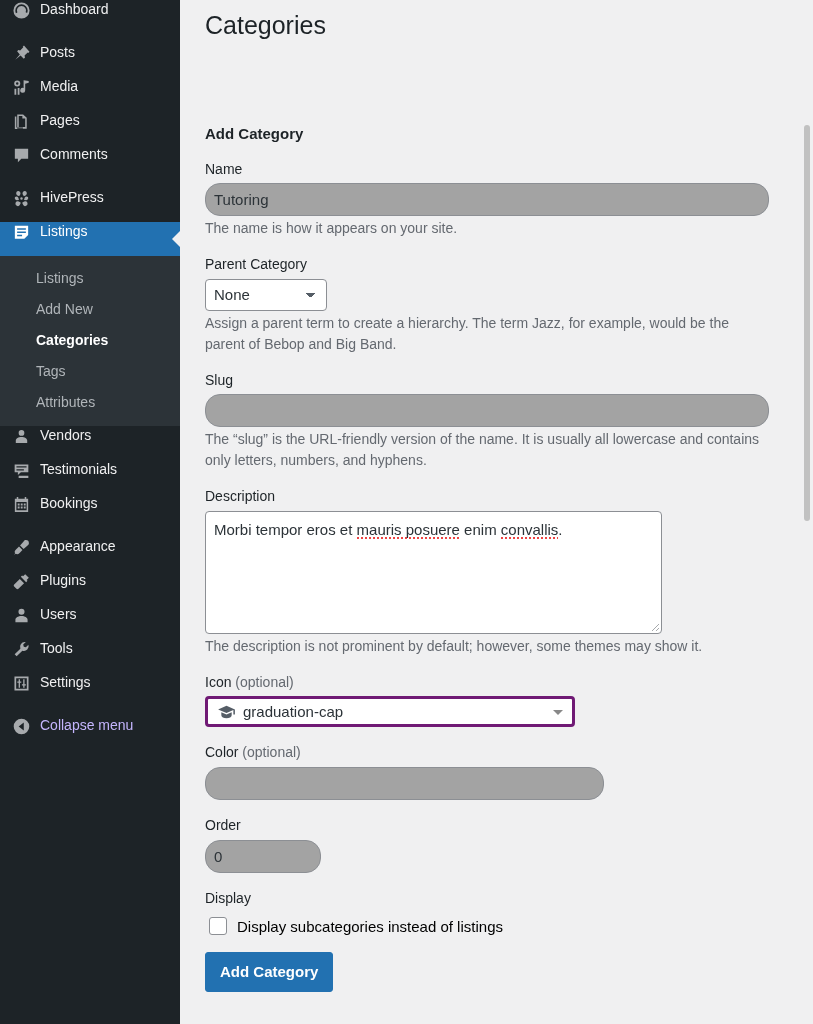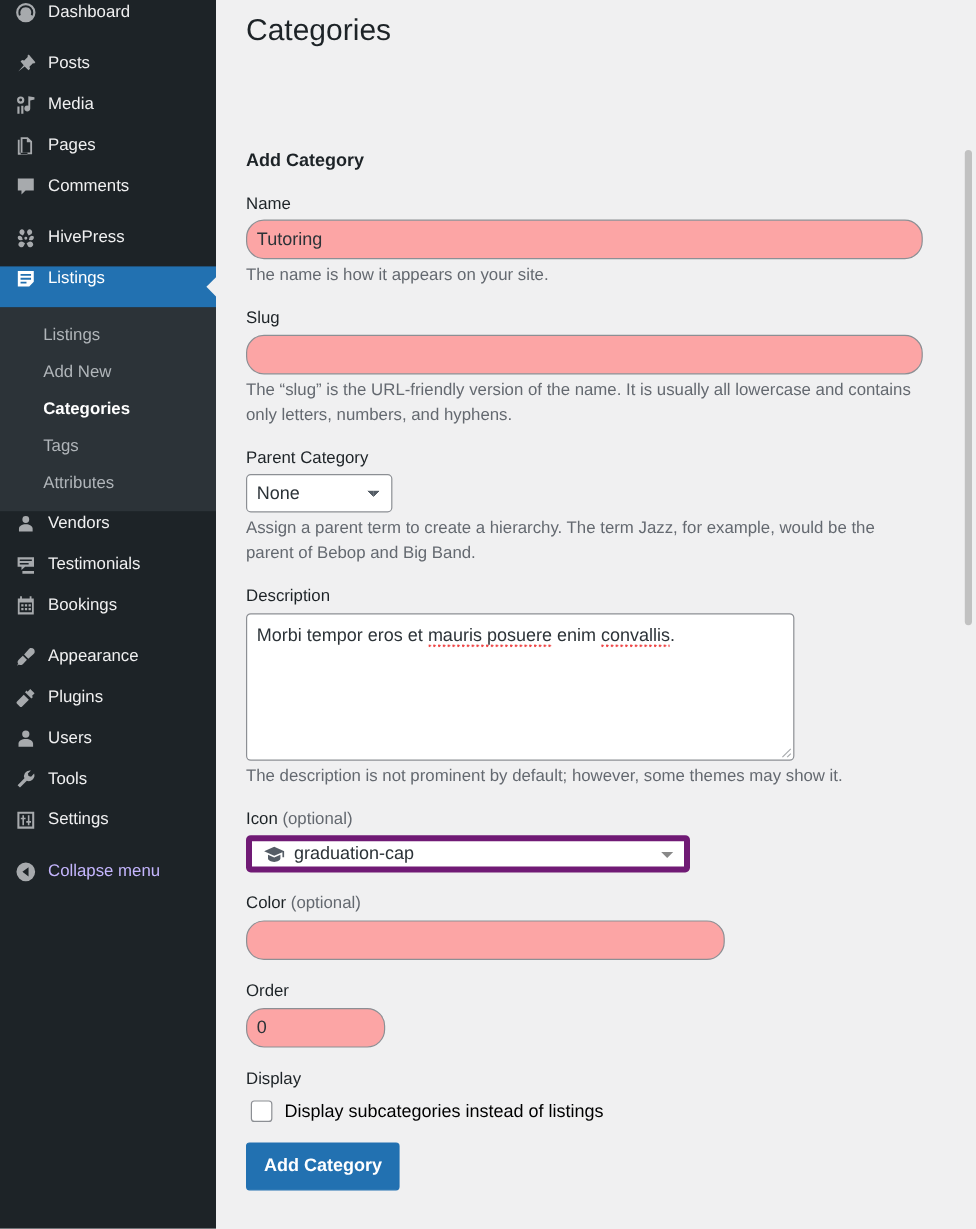--- a/index.html
+++ b/index.html
@@ -117,21 +117,21 @@
     line-height: 1.4;
     padding-bottom: 4px;
   }
   .fl .opt { color: #646970; font-weight: 400; }
 
   input.txt, textarea.txt {
     display: block;
     font-family: "Liberation Sans", sans-serif;
     font-size: 15px;
     color: #2c3338;
-    background: #fca5a5;
+    background: #a3a3a3;
     border: 1px solid #8c8f94;
     border-radius: 15px;
     padding: 6px 8px;
     box-shadow: 0 0 0 transparent;
     outline: none;
     margin: 0;
   }
   input.txt { width: 564px; height: 33px; line-height: 19px; }
   input.txt.w-color { width: 399px; }
   input.txt.w-order { width: 116px; }
@@ -167,21 +167,21 @@
     background-size: 5px 5px, 5px 5px;
     background-repeat: no-repeat;
   }
 
   
   .select2 {
     position: relative;
     width: 370px;
     height: 31px;
     background: #fff;
-    border: 5px solid #701a75;
+    border: 3px solid #701a75;
     border-radius: 4px;
     display: flex;
     align-items: center;
     padding: 0 26px 0 10px;
     cursor: pointer;
     font-size: 15px;
     color: #2c3338;
   }
   .select2 .s2-ico {
     width: 17px; height: 14px;
@@ -435,32 +435,32 @@
 
         
         <div class="form-field">
           <label class="fl">Name</label>
           <input class="txt" type="text" value="Tutoring" style="">
           <p class="description">The name is how it appears on your site.</p>
         </div>
 
         
         <div class="form-field">
-          <label class="fl">Slug</label>
-          <input class="txt" type="text" value="" style="">
-          <p class="description">The “slug” is the URL-friendly version of the name. It is usually all lowercase and contains only letters, numbers, and hyphens.</p>
-        </div>
-
-        
-        <div class="form-field">
           <label class="fl">Parent Category</label>
           <select class="wpselect">
             <option>None</option>
           </select>
           <p class="description">Assign a parent term to create a hierarchy. The term Jazz, for example, would be the parent of Bebop and Big Band.</p>
+        </div>
+
+        
+        <div class="form-field">
+          <label class="fl">Slug</label>
+          <input class="txt" type="text" value="" style="">
+          <p class="description">The “slug” is the URL-friendly version of the name. It is usually all lowercase and contains only letters, numbers, and hyphens.</p>
         </div>
 
         
         <div class="form-field">
           <label class="fl">Description</label>
           <div class="txt" style="position:relative; width:457px; height:123px; overflow:hidden; background:#fff;
                      border:1px solid #8c8f94; border-radius:4px; padding:7px 8px; font-size:15px; color:#2c3338;
                      line-height:1.45; font-family:'Liberation Sans', sans-serif;">
             <span id="desc-rich"><span>Morbi tempor eros et </span><span class="sp">mauris posuere</span><span> enim </span><span class="sp">convallis</span><span>.</span></span>
             <span style="position:absolute; right:1px; bottom:1px; width:13px; height:13px; pointer-events:none;">

